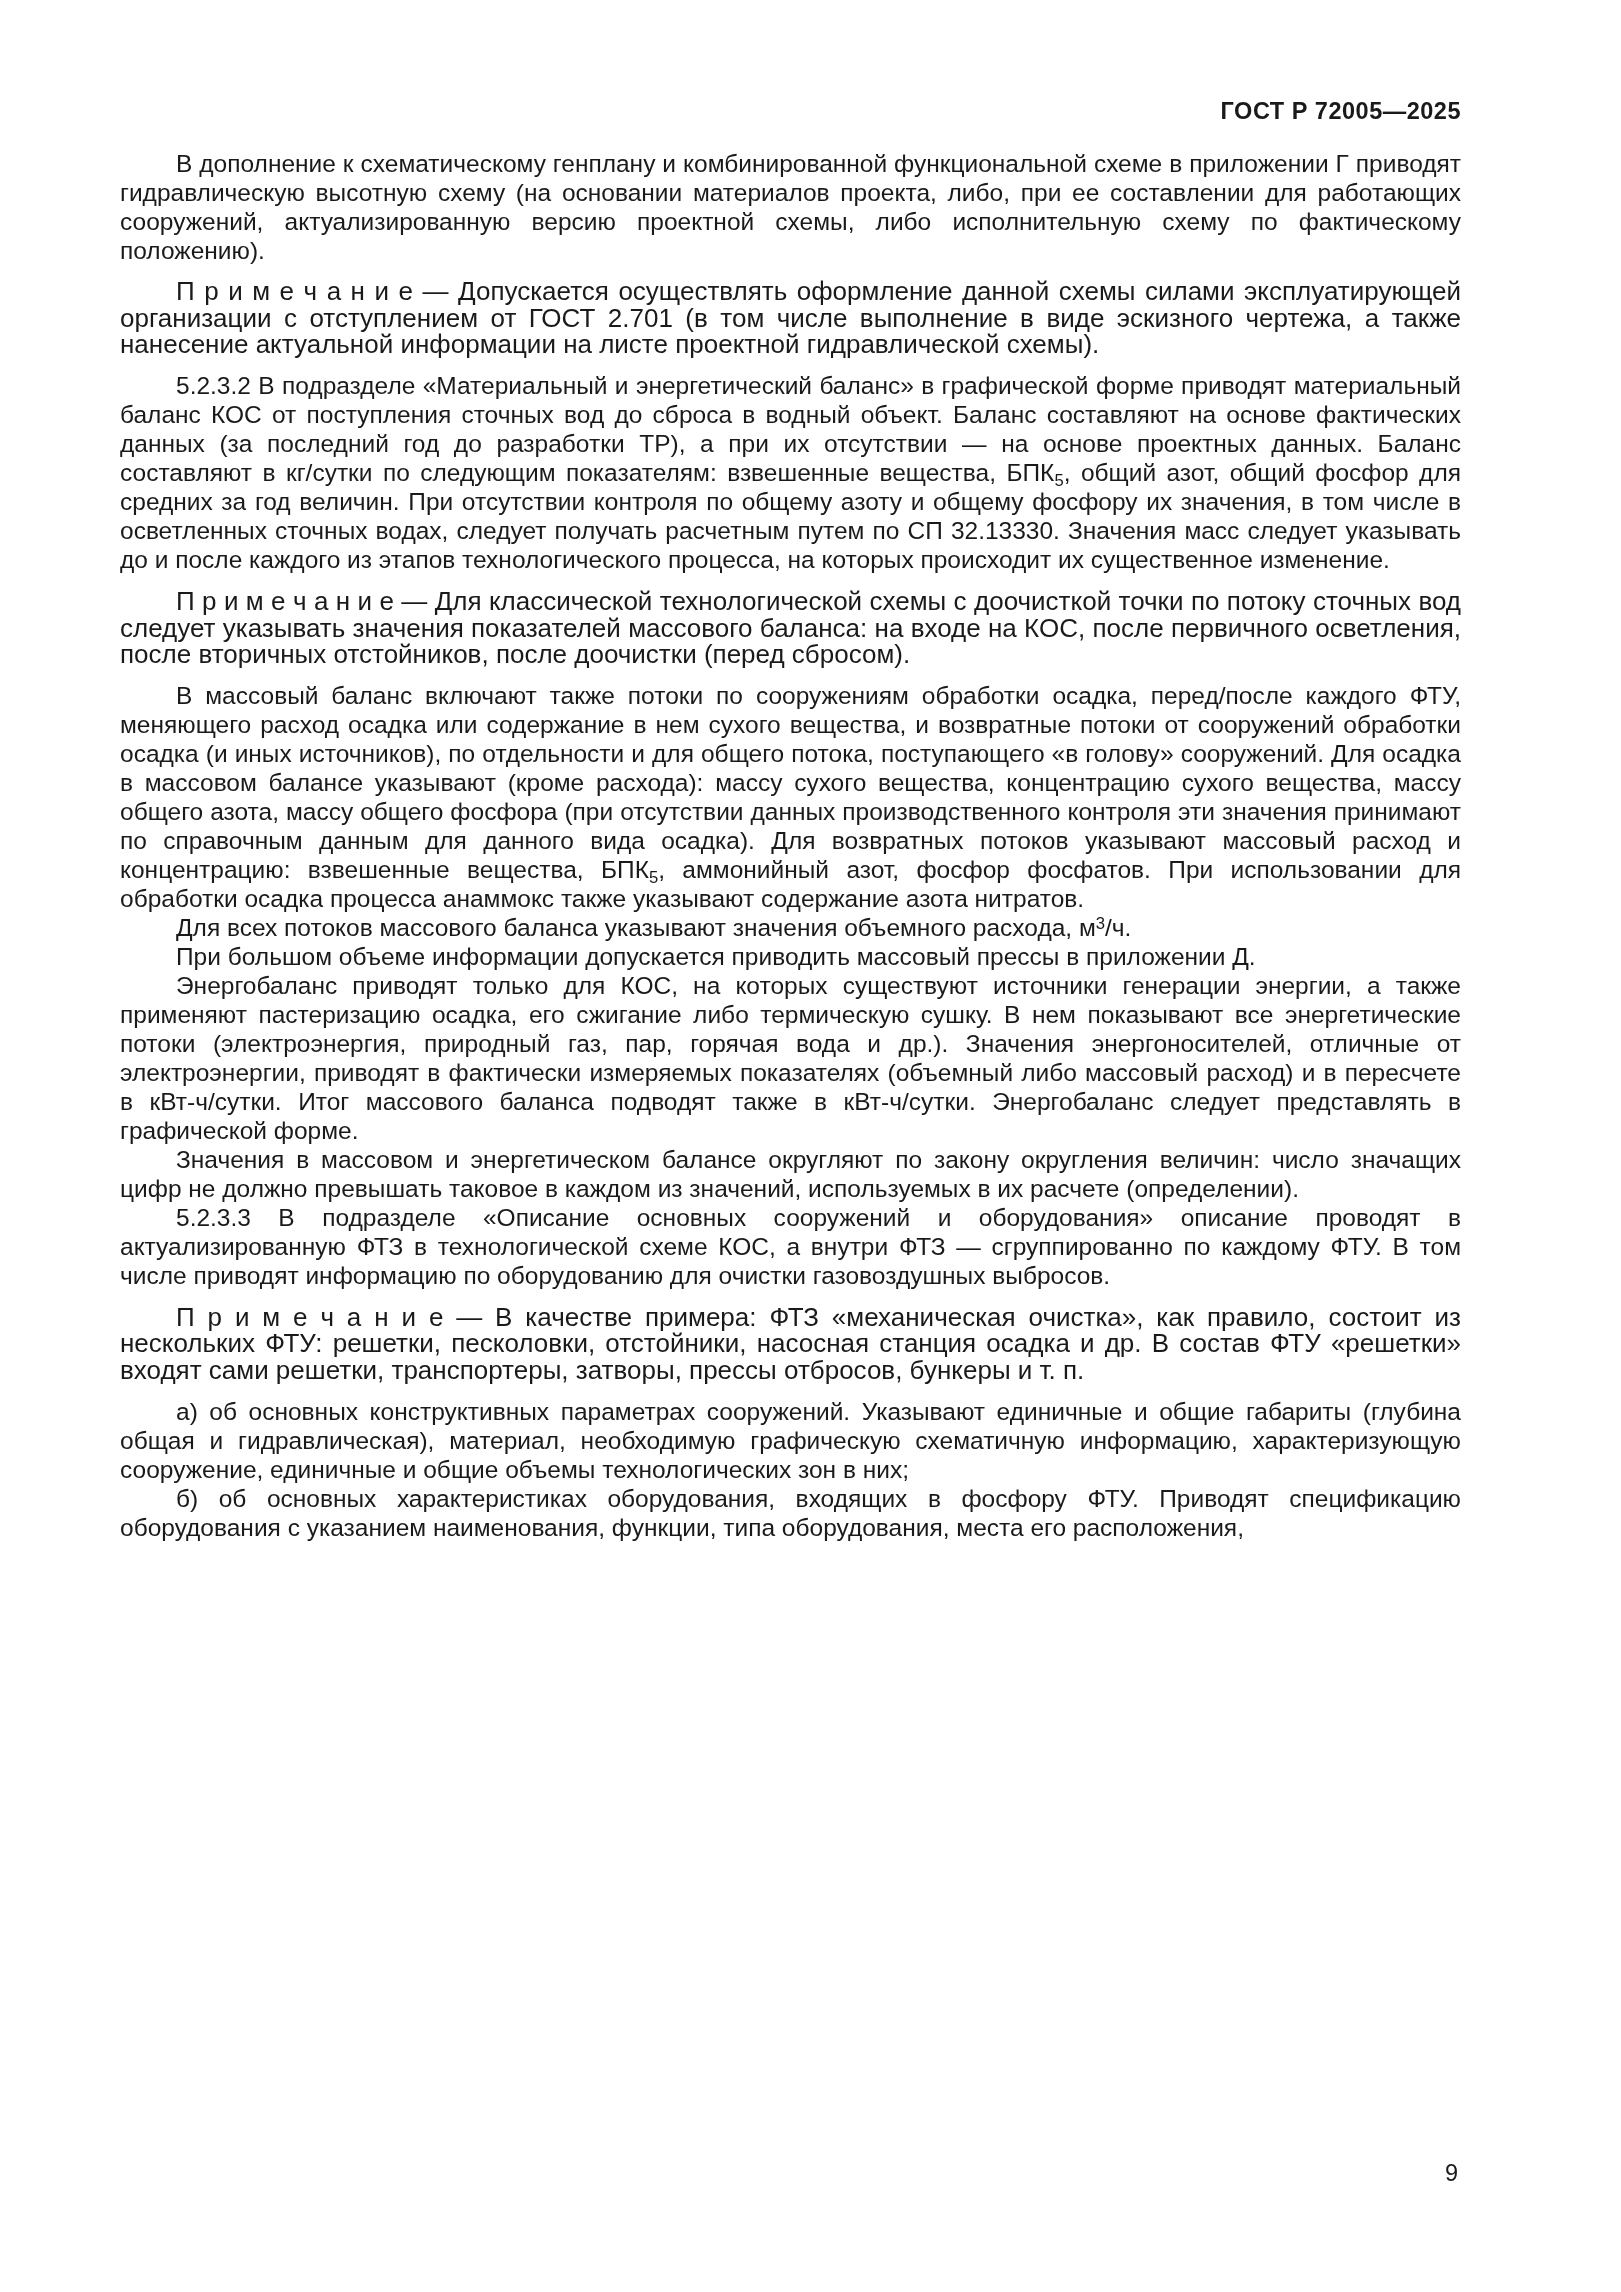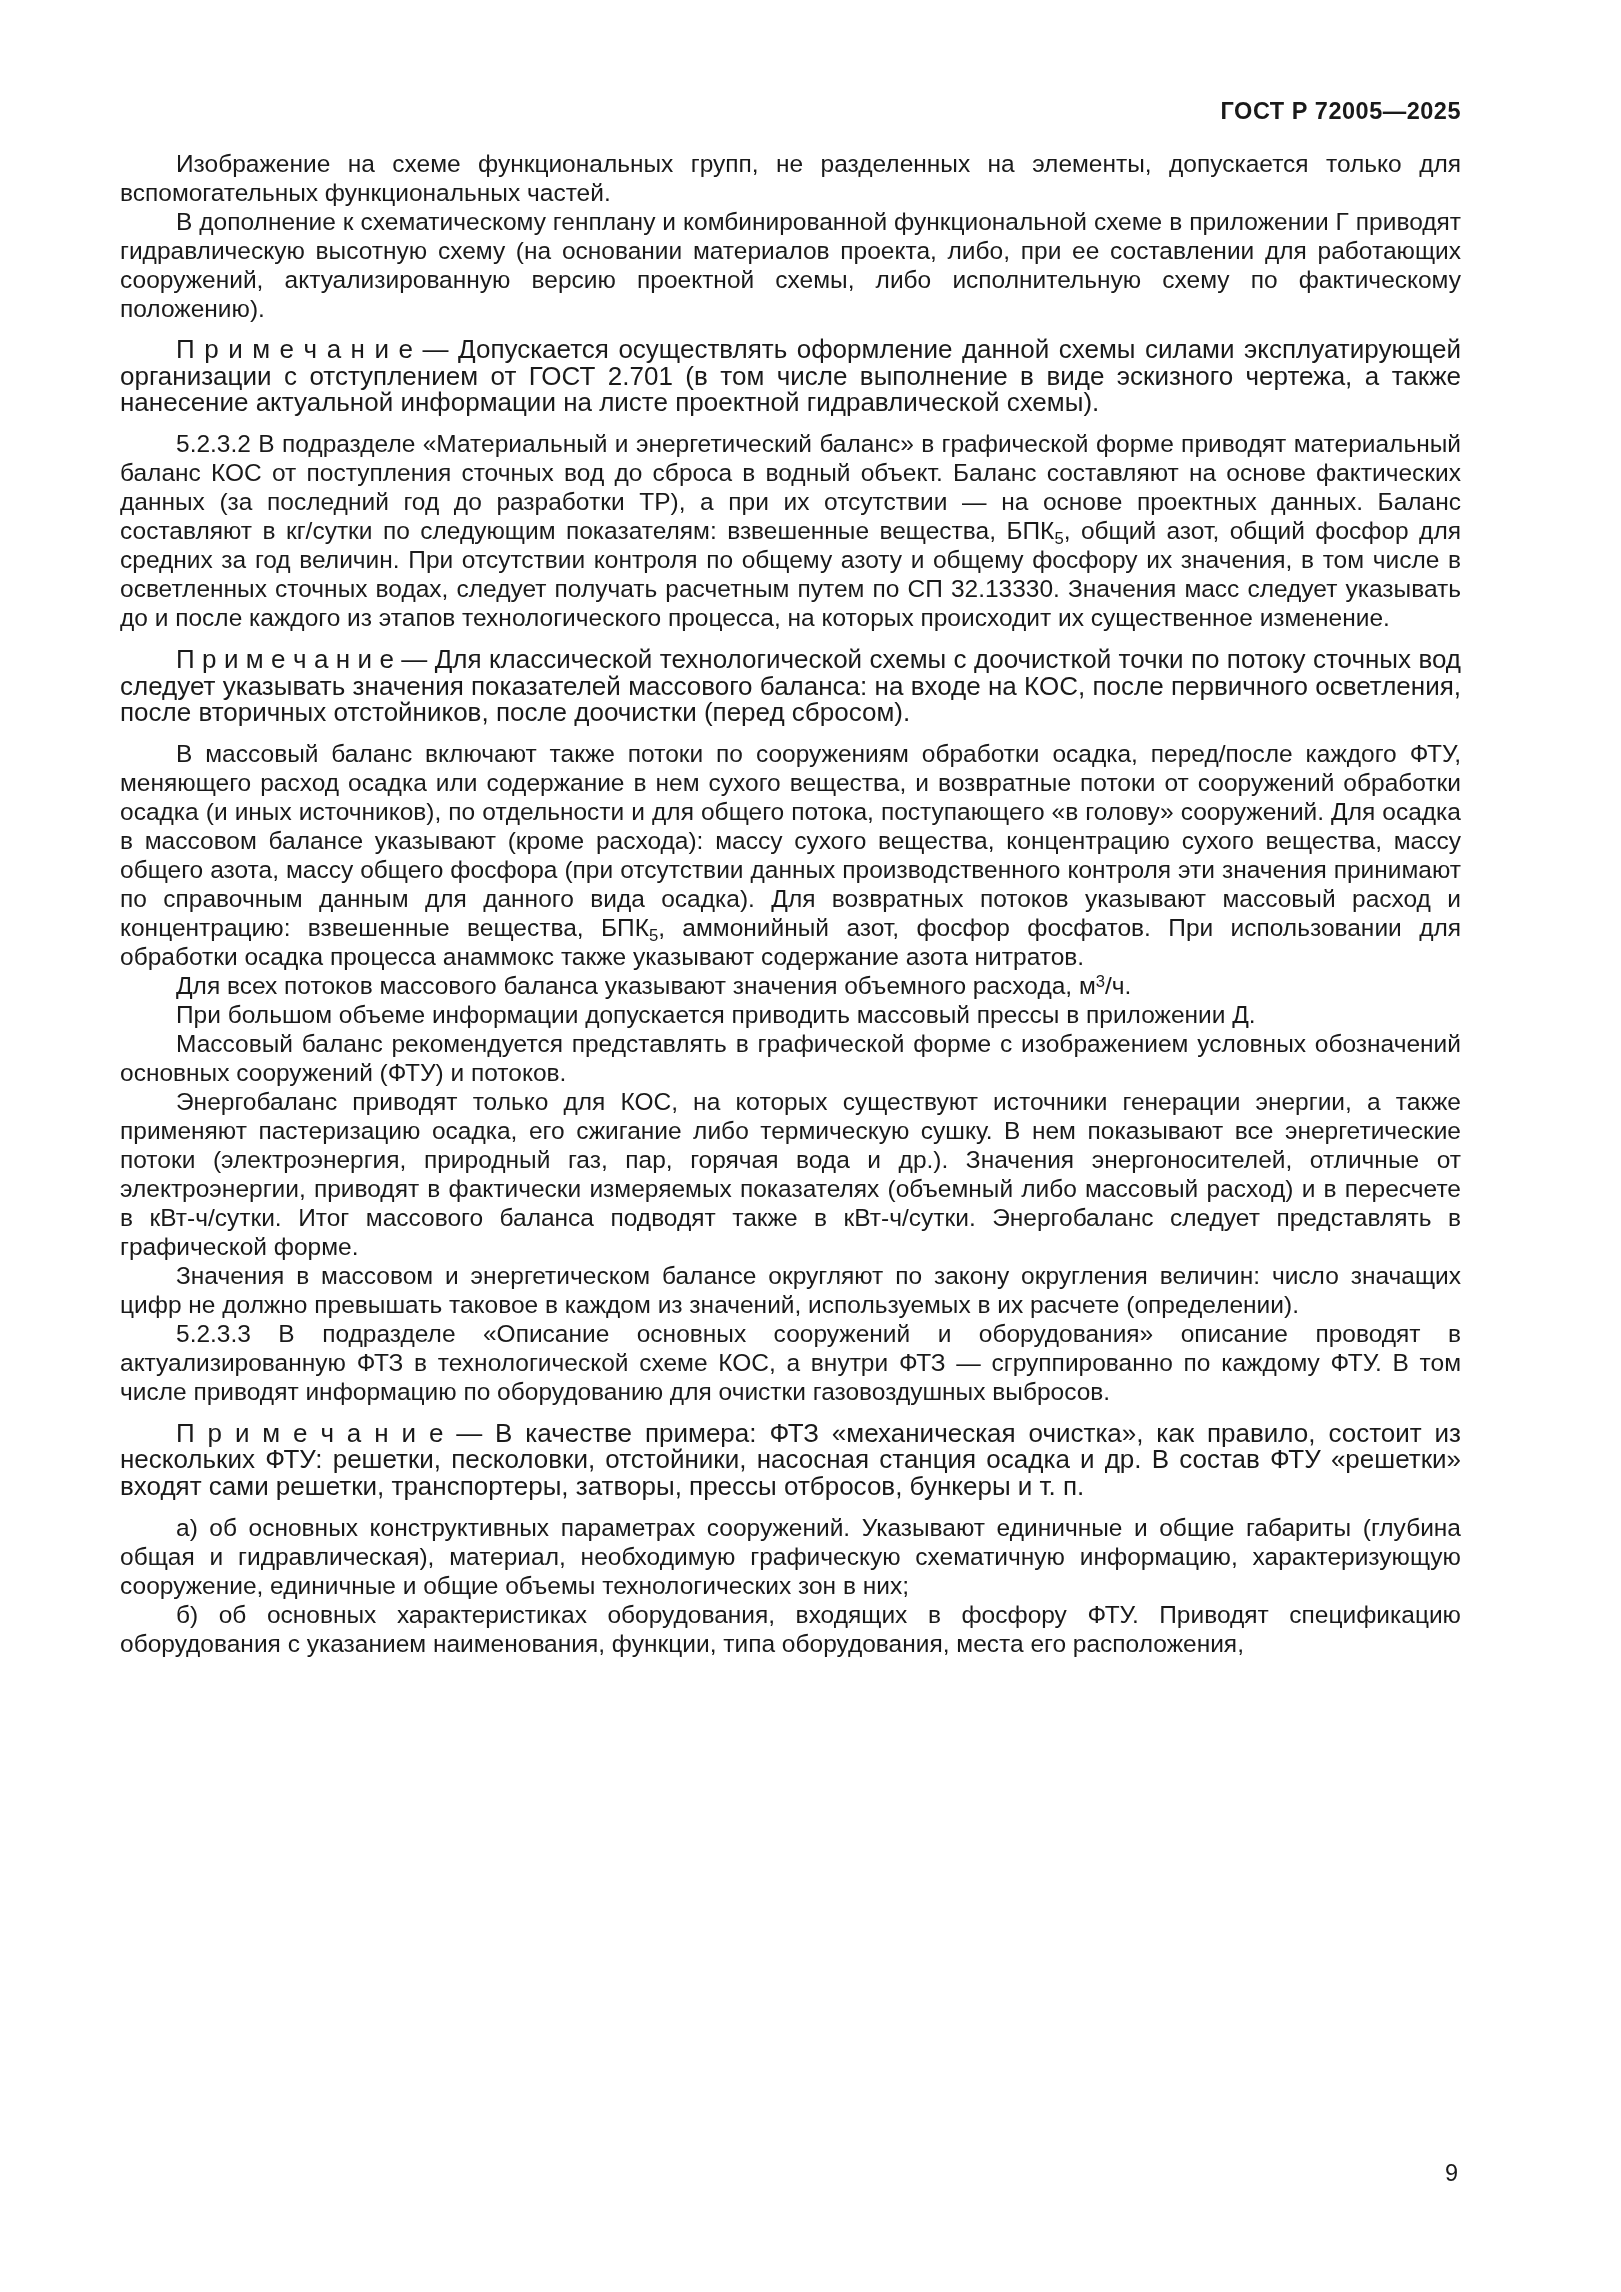--- a/index.html
+++ b/index.html
@@ -59,29 +59,27 @@
     font-size: 23.5px;
   }
 </style>
 </head>
 <body>
 
 <div class="page">
   <div class="content">
     <div class="doc-header">ГОСТ Р 72005—2025</div>
     <div>
-        <p class="body">Изображение на схеме функциональных групп, не разделенных на элементы, допускается только для вспомогательных функциональных частей.</p>
         <p class="body">В дополнение к схематическому генплану и комбинированной функциональной схеме в приложении Г приводят гидравлическую высотную схему (на основании материалов проекта, либо, при ее составлении для работающих сооружений, актуализированную версию проектной схемы, либо исполнительную схему по фактическому положению).</p>
         <p class="note">П р и м е ч а н и е — Допускается осуществлять оформление данной схемы силами эксплуатирующей организации с отступлением от ГОСТ 2.701 (в том числе выполнение в виде эскизного чертежа, а также нанесение актуальной информации на листе проектной гидравлической схемы).</p>
         <p class="body">5.2.3.2 В подразделе «Материальный и энергетический баланс» в графической форме приводят материальный баланс КОС от поступления сточных вод до сброса в водный объект. Баланс составляют на основе фактических данных (за последний год до разработки ТР), а при их отсутствии — на основе проектных данных. Баланс составляют в кг/сутки по следующим показателям: взвешенные вещества, БПК<sub>5</sub>, общий азот, общий фосфор для средних за год величин. При отсутствии контроля по общему азоту и общему фосфору их значения, в том числе в осветленных сточных водах, следует получать расчетным путем по СП 32.13330. Значения масс следует указывать до и после каждого из этапов технологического процесса, на которых происходит их существенное изменение.</p>
         <p class="note">П р и м е ч а н и е — Для классической технологической схемы с доочисткой точки по потоку сточных вод следует указывать значения показателей массового баланса: на входе на КОС, после первичного осветления, после вторичных отстойников, после доочистки (перед сбросом).</p>
         <p class="body">В массовый баланс включают также потоки по сооружениям обработки осадка, перед/после каждого ФТУ, меняющего расход осадка или содержание в нем сухого вещества, и возвратные потоки от сооружений обработки осадка (и иных источников), по отдельности и для общего потока, поступающего «в голову» сооружений. Для осадка в массовом балансе указывают (кроме расхода): массу сухого вещества, концентрацию сухого вещества, массу общего азота, массу общего фосфора (при отсутствии данных производственного контроля эти значения принимают по справочным данным для данного вида осадка). Для возвратных потоков указывают массовый расход и концентрацию: взвешенные вещества, БПК<sub>5</sub>, аммонийный азот, фосфор фосфатов. При использовании для обработки осадка процесса анаммокс также указывают содержание азота нитратов.</p>
         <p class="body">Для всех потоков массового баланса указывают значения объемного расхода, м<sup>3</sup>/ч.</p>
         <p class="body">При большом объеме информации допускается приводить массовый прессы в приложении Д.</p>
-        <p class="body">Массовый баланс рекомендуется представлять в графической форме с изображением условных обозначений основных сооружений (ФТУ) и потоков.</p>
         <p class="body">Энергобаланс приводят только для КОС, на которых существуют источники генерации энергии, а также применяют пастеризацию осадка, его сжигание либо термическую сушку. В нем показывают все энергетические потоки (электроэнергия, природный газ, пар, горячая вода и др.). Значения энергоносителей, отличные от электроэнергии, приводят в фактически измеряемых показателях (объемный либо массовый расход) и в пересчете в кВт-ч/сутки. Итог массового баланса подводят также в кВт-ч/сутки. Энергобаланс следует представлять в графической форме.</p>
         <p class="body">Значения в массовом и энергетическом балансе округляют по закону округления величин: число значащих цифр не должно превышать таковое в каждом из значений, используемых в их расчете (определении).</p>
         <p class="body">5.2.3.3 В подразделе «Описание основных сооружений и оборудования» описание проводят в актуализированную ФТЗ в технологической схеме КОС, а внутри ФТЗ — сгруппированно по каждому ФТУ. В том числе приводят информацию по оборудованию для очистки газовоздушных выбросов.</p>
         <p class="note">П р и м е ч а н и е — В качестве примера: ФТЗ «механическая очистка», как правило, состоит из нескольких ФТУ: решетки, песколовки, отстойники, насосная станция осадка и др. В состав ФТУ «решетки» входят сами решетки, транспортеры, затворы, прессы отбросов, бункеры и т. п.</p>
         <p class="body">а) об основных конструктивных параметрах сооружений. Указывают единичные и общие габариты (глубина общая и гидравлическая), материал, необходимую графическую схематичную информацию, характеризующую сооружение, единичные и общие объемы технологических зон в них;</p>
         <p class="body">б) об основных характеристиках оборудования, входящих в фосфору ФТУ. Приводят спецификацию оборудования с указанием наименования, функции, типа оборудования, места его расположения,</p>
       </div>
   </div>
   <div class="page-number">9</div>
 </div>

